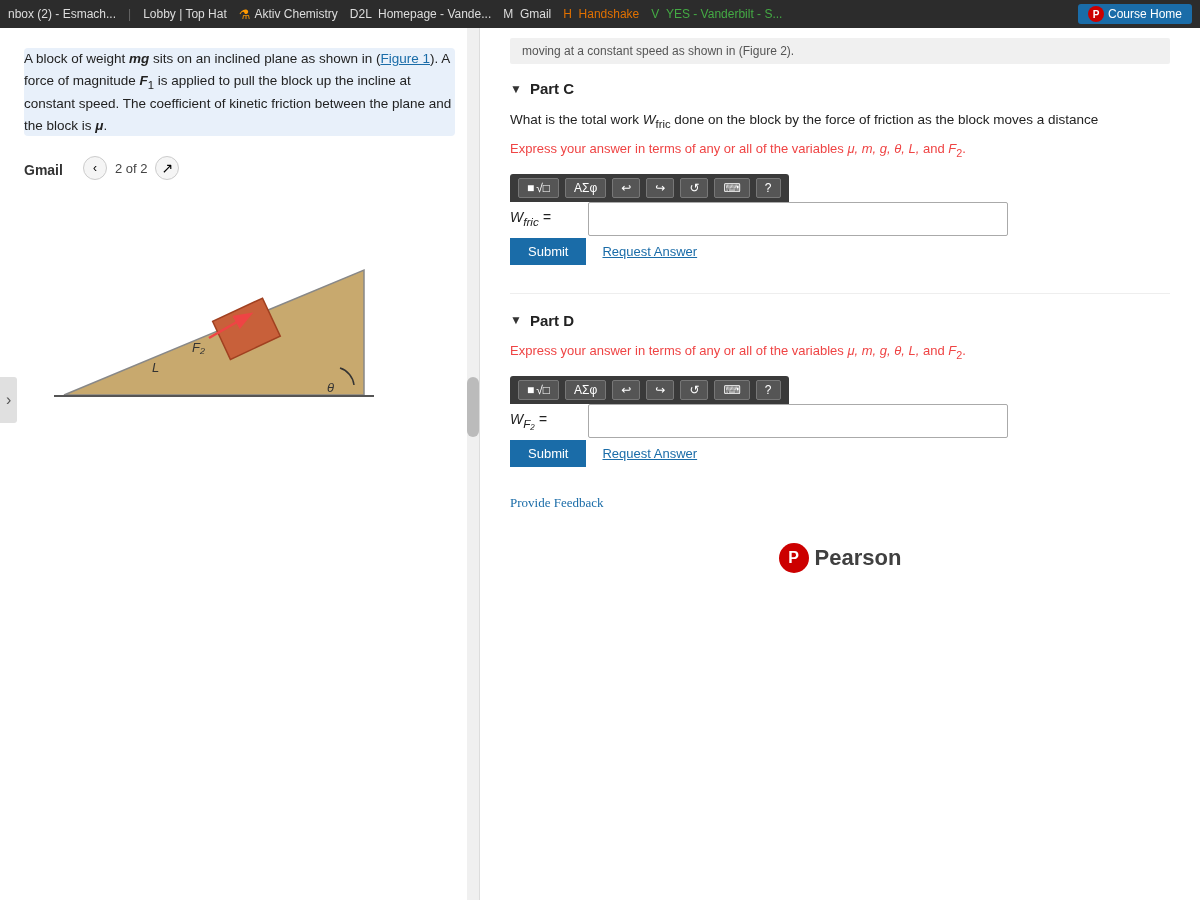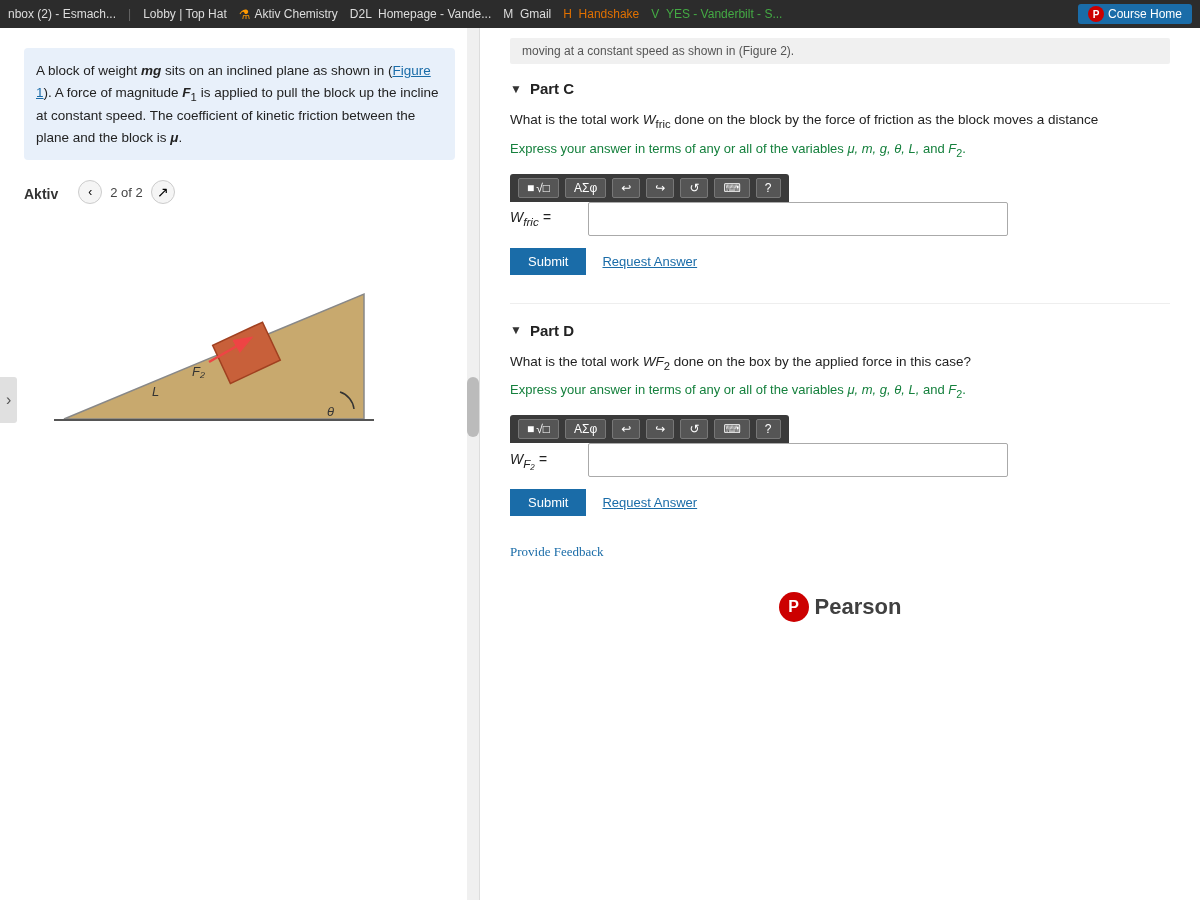--- a/index.html
+++ b/index.html
@@ -55,21 +55,21 @@
       padding: 20px 24px;
       border-right: 1px solid #ddd;
       position: relative;
       overflow: hidden;
     }
     .problem-text {
       font-size: 13.5px;
       line-height: 1.6;
       color: #222;
       background: #e8f0fa;
-      padding: 12px;
+      padding: 0;
       border-radius: 4px;
       margin-bottom: 20px;
     }
     .problem-text em { font-style: italic; font-weight: bold; }
 
     
     .figure-container {
       margin-top: 20px;
     }
     .figure-label {
@@ -160,21 +160,21 @@
     }
 
     .question-text {
       font-size: 13.5px;
       color: #222;
       line-height: 1.6;
       margin-bottom: 6px;
     }
     .question-sub {
       font-size: 13px;
-      color: #15803d;
+      color: #ef4444;
       line-height: 1.6;
       margin-bottom: 12px;
     }
 
     
     .math-toolbar {
       display: flex;
       align-items: center;
       gap: 6px;
       background: #3a3a3a;
@@ -193,21 +193,21 @@
       display: flex;
       align-items: center;
       gap: 2px;
     }
 
     
     .input-row {
       display: flex;
       align-items: center;
       gap: 8px;
-      margin-bottom: 12px;
+      margin-bottom: 2px;
     }
     .var-label {
       font-size: 14px;
       color: #222;
       min-width: 70px;
       font-style: italic;
     }
     .math-input {
       width: 420px;
       height: 34px;
@@ -344,21 +344,21 @@
       <span>
         A block of weight <em>mg</em> sits on an inclined plane as shown in
         (<u style="cursor:pointer;color:#1a6ca8;">Figure 1</u>). A force of magnitude <em>F</em><sub>1</sub> is applied to pull the
         block up the incline at constant speed. The coefficient of
         kinetic friction between the plane and the block is <em>μ</em>.
       </span>
     </div>
 
     <div class="figure-container">
       <div style="display:flex;align-items:center;gap:20px;margin-bottom:8px;">
-        <span class="figure-label">Aktiv</span>
+        <span class="figure-label">Gmail</span>
         <div class="figure-nav">
           <button class="nav-arrow-btn">‹</button>
           <span class="figure-count">2 of 2</span>
           <button class="nav-arrow-btn" style="font-size:14px;">↗</button>
         </div>
       </div>
 
       <div class="figure-svg-container">
         <svg width="340" height="220" viewBox="0 0 340 220">
 
@@ -448,23 +448,20 @@
     </div>
 
     <hr class="part-divider">
 
     <div class="part-section">
       <div class="part-header">
         <span class="part-toggle">▼</span>
         <span>Part D</span>
       </div>
 
-      <div class="question-text">
-        What is the total work <em>WF</em><sub>2</sub> done on the box by the applied force in this case?
-      </div>
       <div class="question-sub">
         Express your answer in terms of any or all of the variables <em>μ, m, g, θ, L,</em> and <em>F</em><sub>2</sub>.
       </div>
 
       <div class="math-toolbar">
         <button class="math-btn">
           <span>■</span>
           <span>√□</span>
         </button>
         <button class="math-btn">

